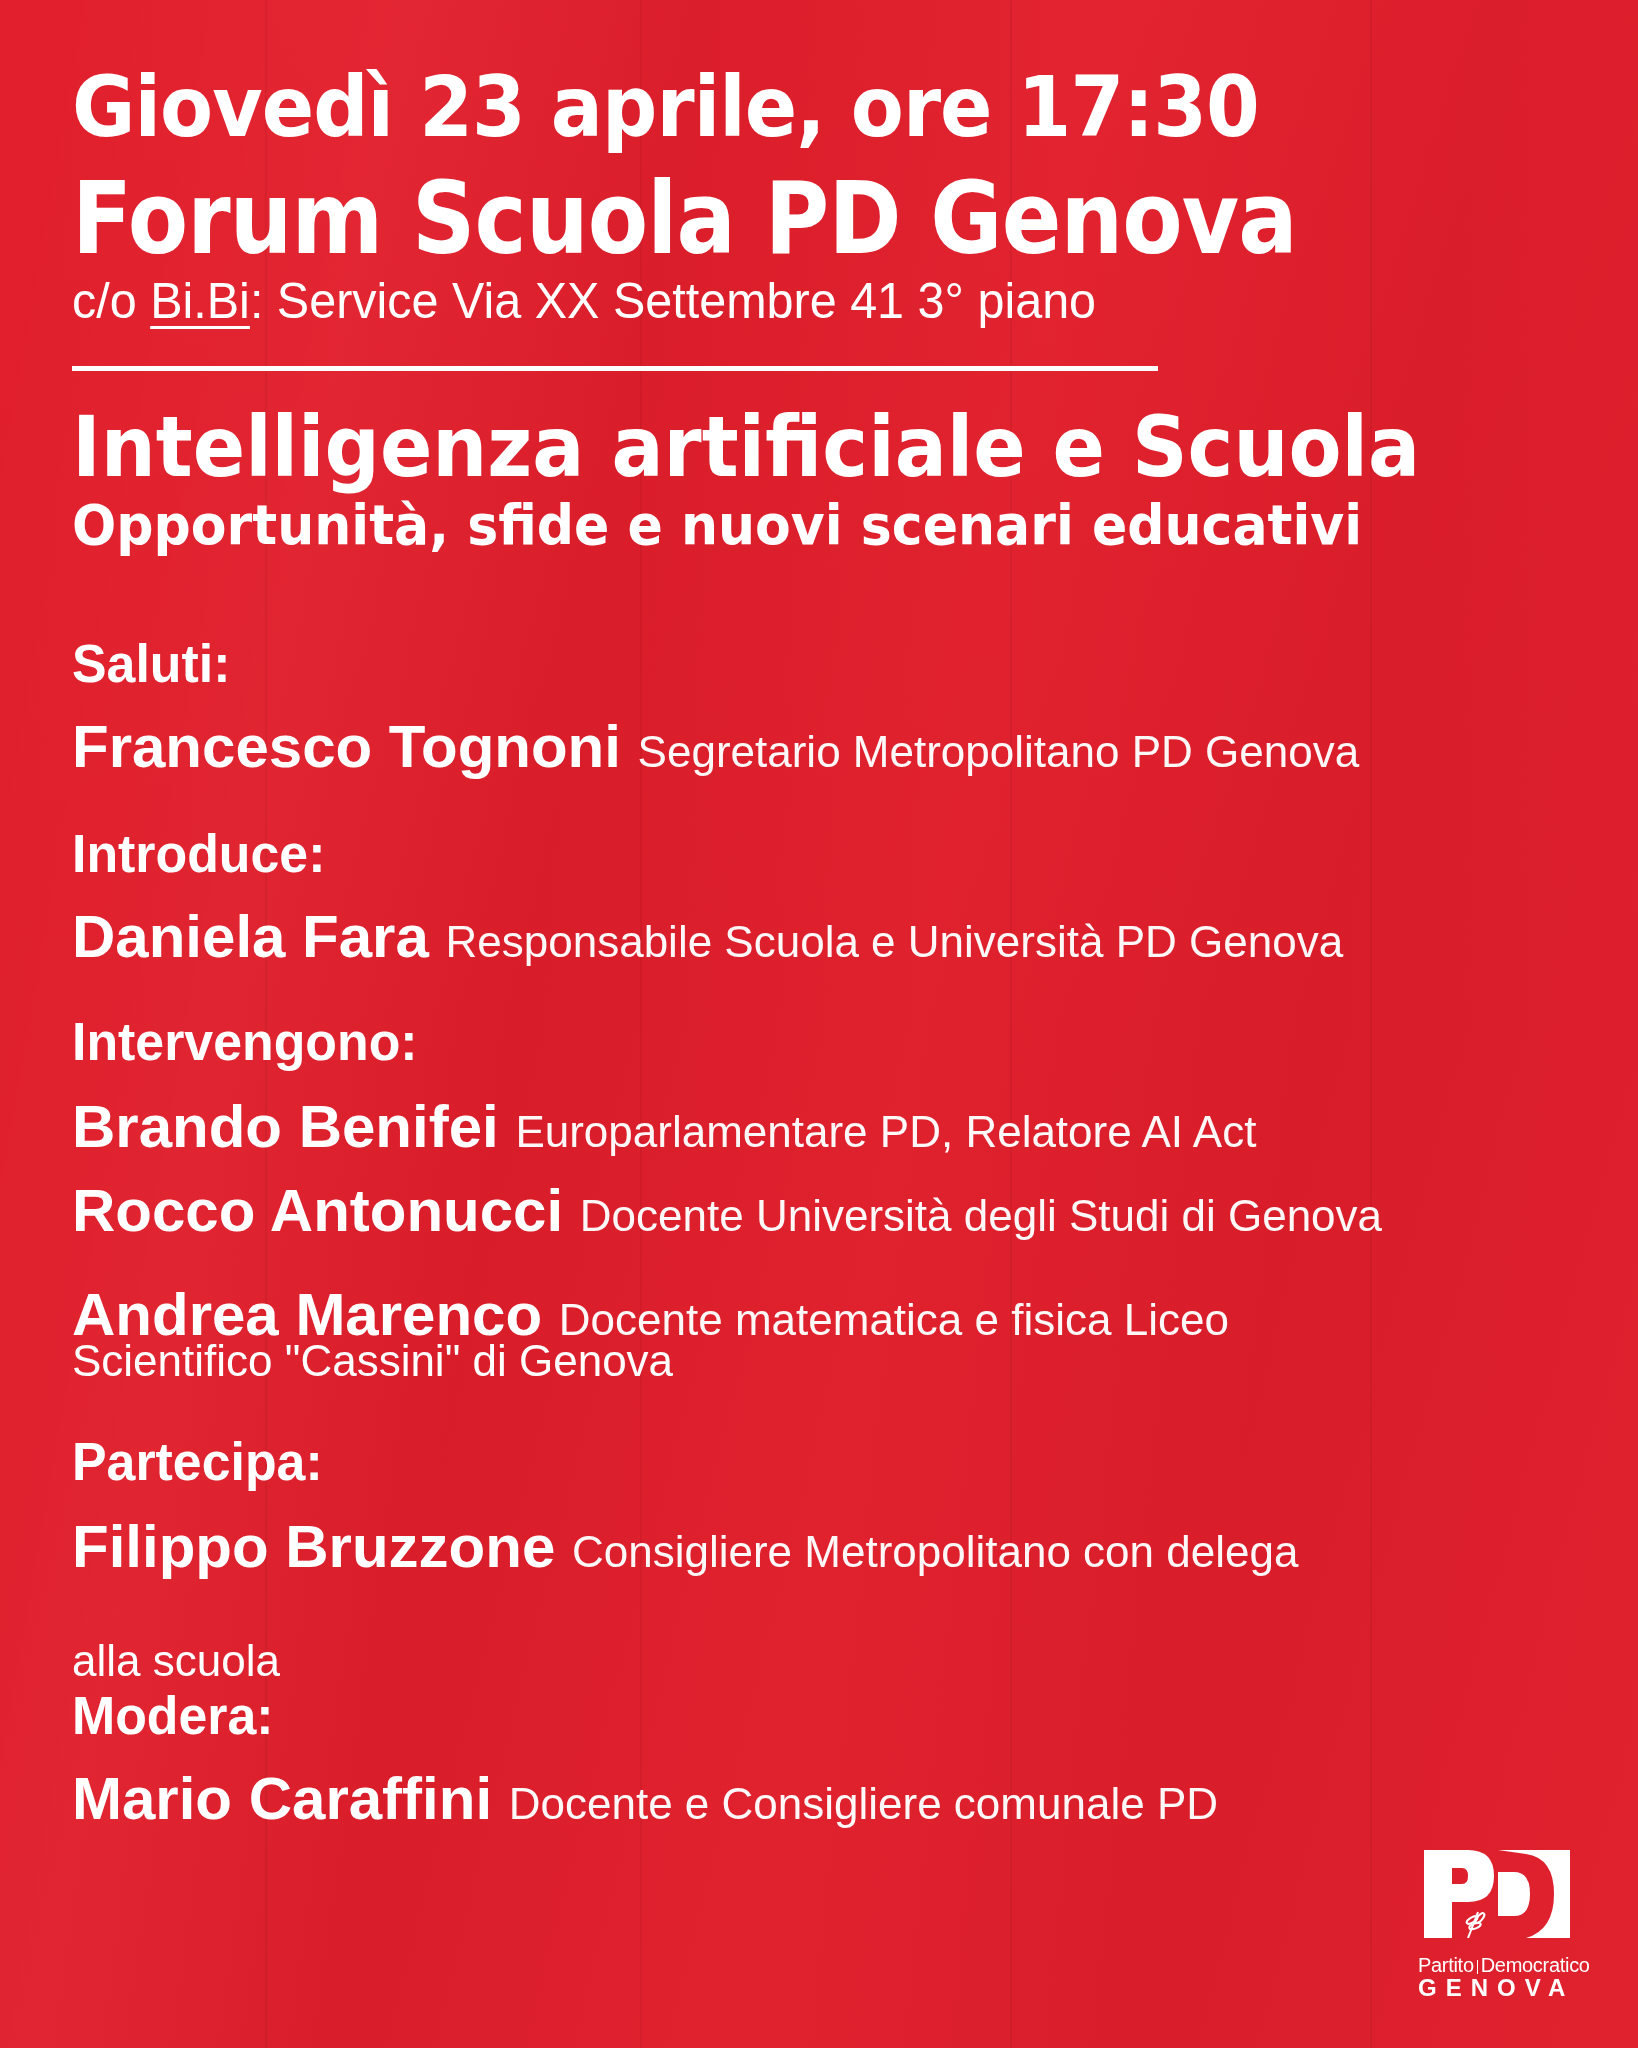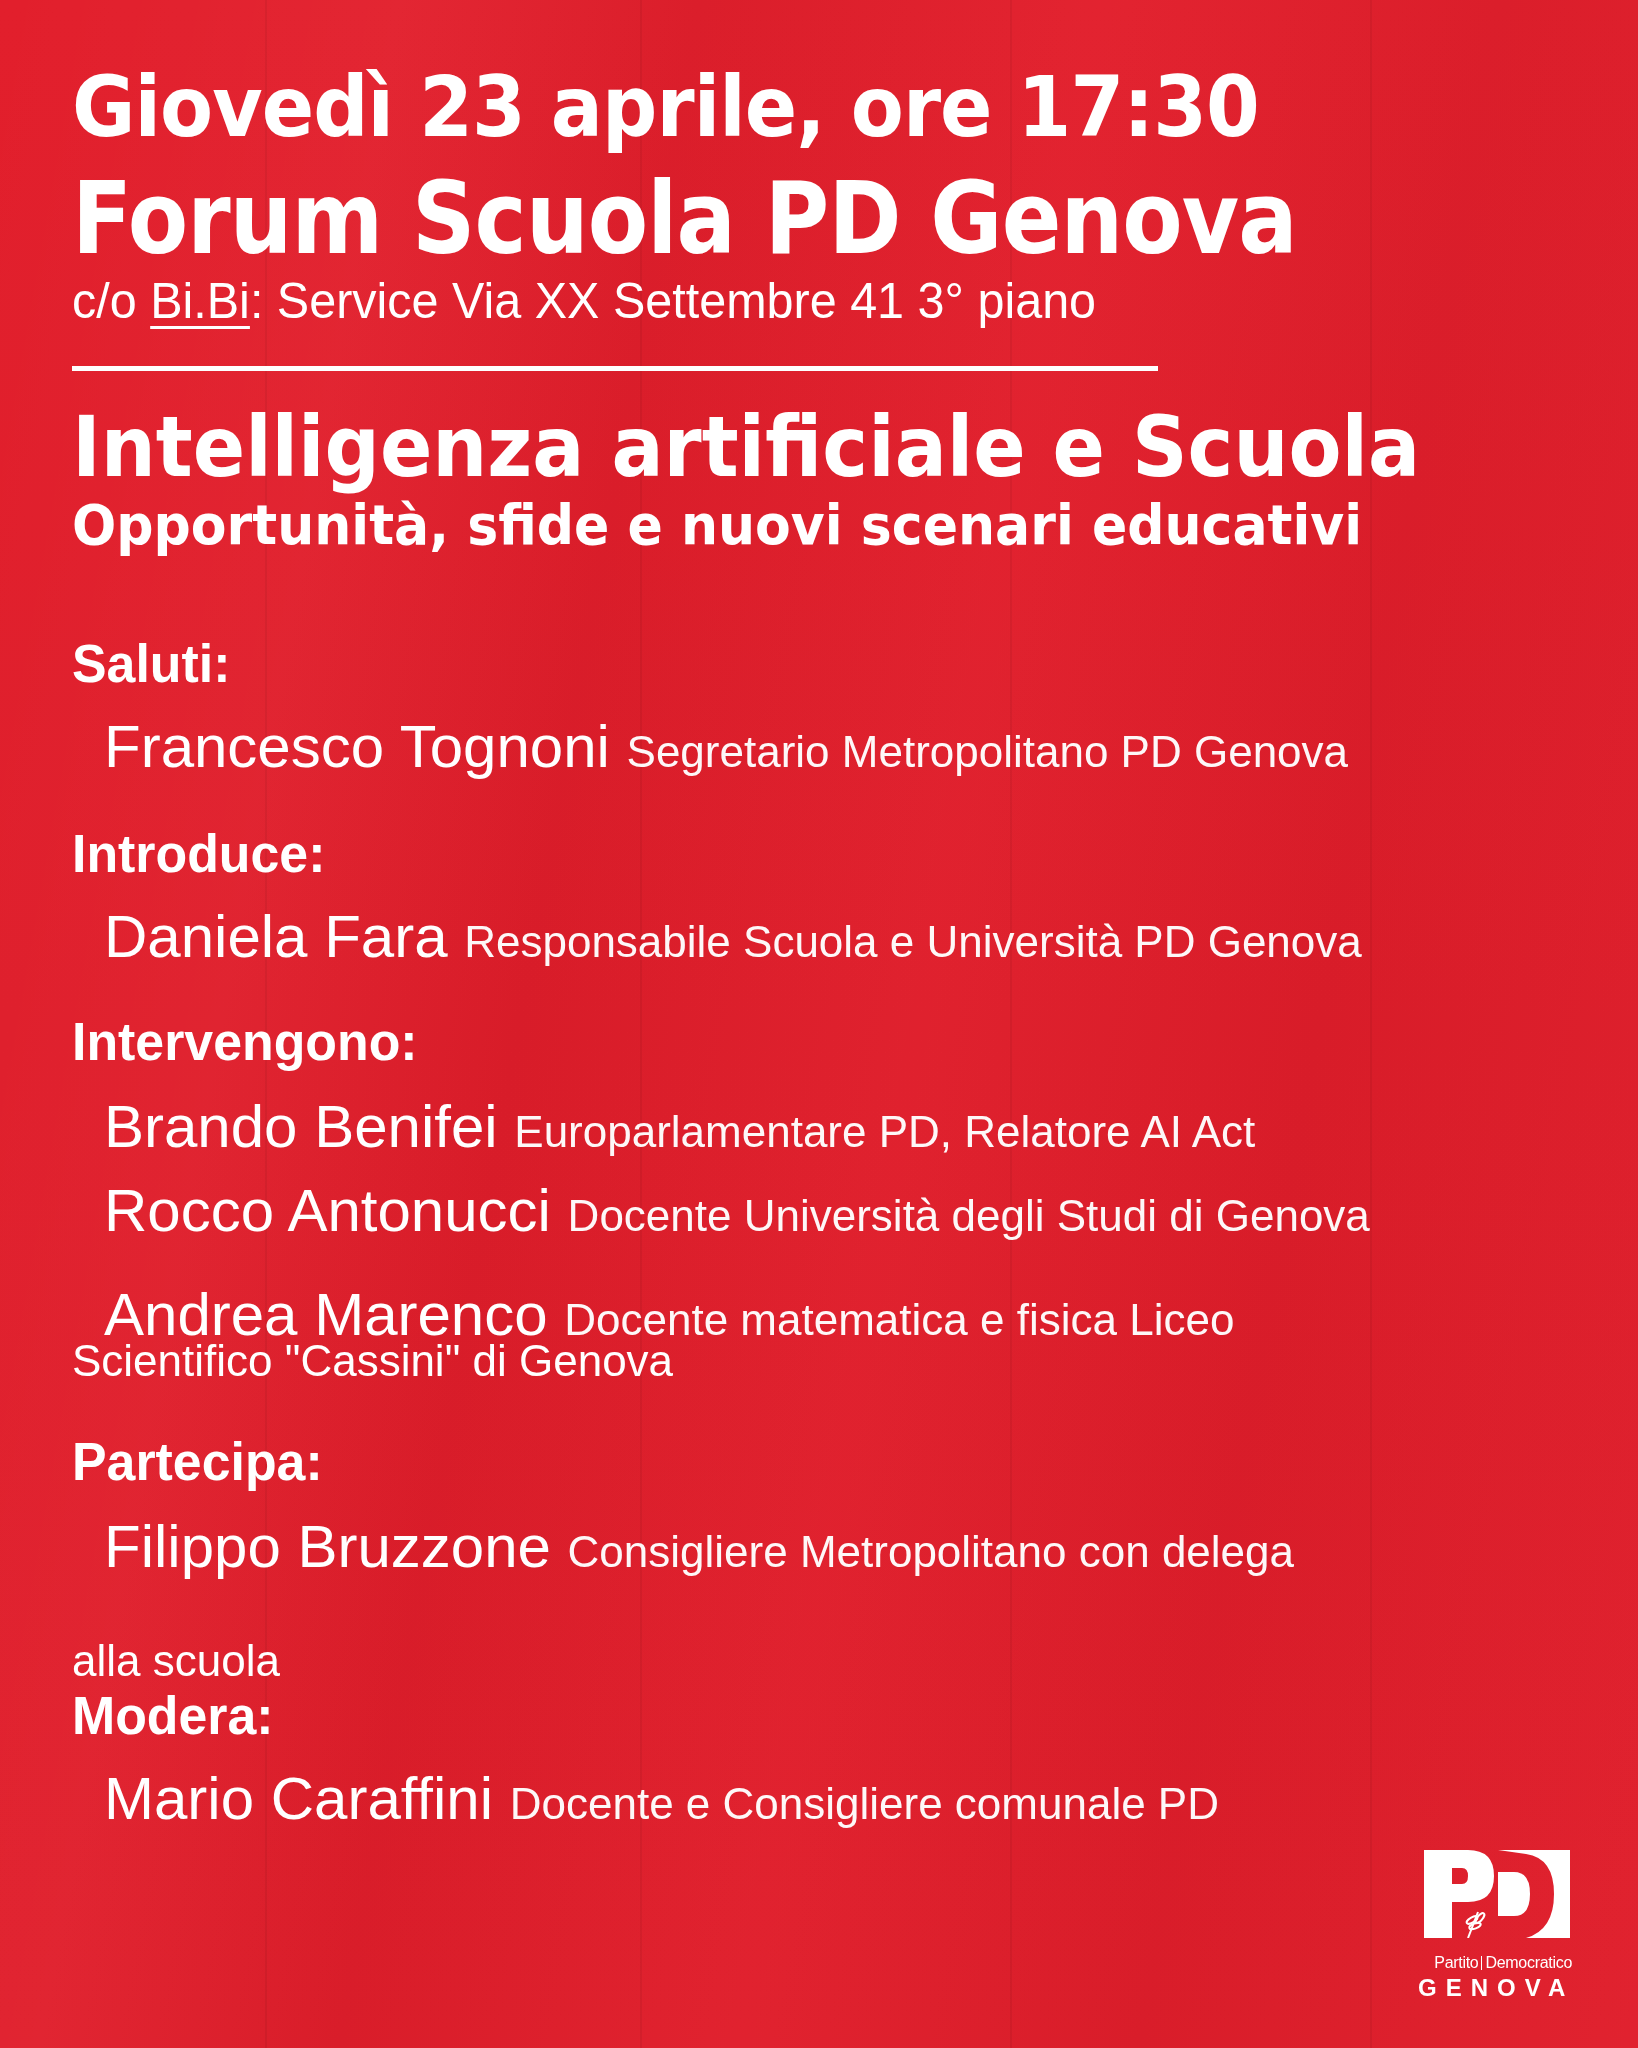--- a/index.html
+++ b/index.html
@@ -32,30 +32,30 @@
     .date { top: 58px; font-size: 84px; letter-spacing: -1px; transform: scaleX(0.92); }
     .forum { top: 160px; font-size: 100px; letter-spacing: -1px; transform: scaleX(0.88); }
     .address { top: 272px; font-size: 50px; font-family: "Liberation Sans", sans-serif; font-weight: normal; transform: scaleX(0.97); }
     .address .u { text-decoration: underline; text-decoration-thickness: 3px; text-underline-offset: 8px; }
     .divider { position: absolute; left: 0; top: 366px; width: 1086px; height: 5px; background: #ffffff; }
     .topic { top: 398px; font-size: 84px; letter-spacing: 0px; transform: scaleX(0.92); }
     .subtopic { top: 492px; font-size: 56px; letter-spacing: 0px; transform: scaleX(0.93); }
 
     .sec-label { font-size: 54px; font-family: "Liberation Sans", sans-serif; font-weight: bold; transform: scaleX(0.96); }
     .person { font-size: 60px; }
-    .person .name { font-family: "Liberation Sans", sans-serif; font-weight: normal; margin-left: 32px; }
+    .person .name { font-family: "Liberation Sans", sans-serif; font-weight: bold; }
     .person .role { font-family: "Liberation Sans", sans-serif; font-weight: normal; font-size: 44px; opacity: 0.97; text-align: center; }
     .cont { font-size: 44px; font-family: "Liberation Sans", sans-serif; }
 
     .logo {
       position: absolute; left: 1418px; top: 1850px; width: 154px; height: 150px;
       z-index: 3;
     }
     .logo-mark { position: absolute; left: 4px; top: 0; width: 148px; height: 88px; }
-    .logo-sub { position: absolute; left: 0; top: 104px; width: 154px; text-align: right; font-size: 16px; font-family: "Liberation Sans", sans-serif; white-space: nowrap; letter-spacing: -0.3px; }
+    .logo-sub { position: absolute; left: 0; top: 104px; width: 154px; text-align: center; font-size: 20px; font-family: "Liberation Sans", sans-serif; white-space: nowrap; letter-spacing: -0.3px; }
     .logo-city { position: absolute; left: 0; top: 124px; width: 154px; text-align: center; font-size: 24px; font-weight: bold; letter-spacing: 9px; font-family: "Liberation Sans", sans-serif; }
   </style>
 </head>
 <body>
 
 <div class="bg"></div>
 <div class="fold" style="left:265px"></div>
 <div class="fold" style="left:640px"></div>
 <div class="fold" style="left:1010px"></div>
 <div class="fold" style="left:1370px"></div>

